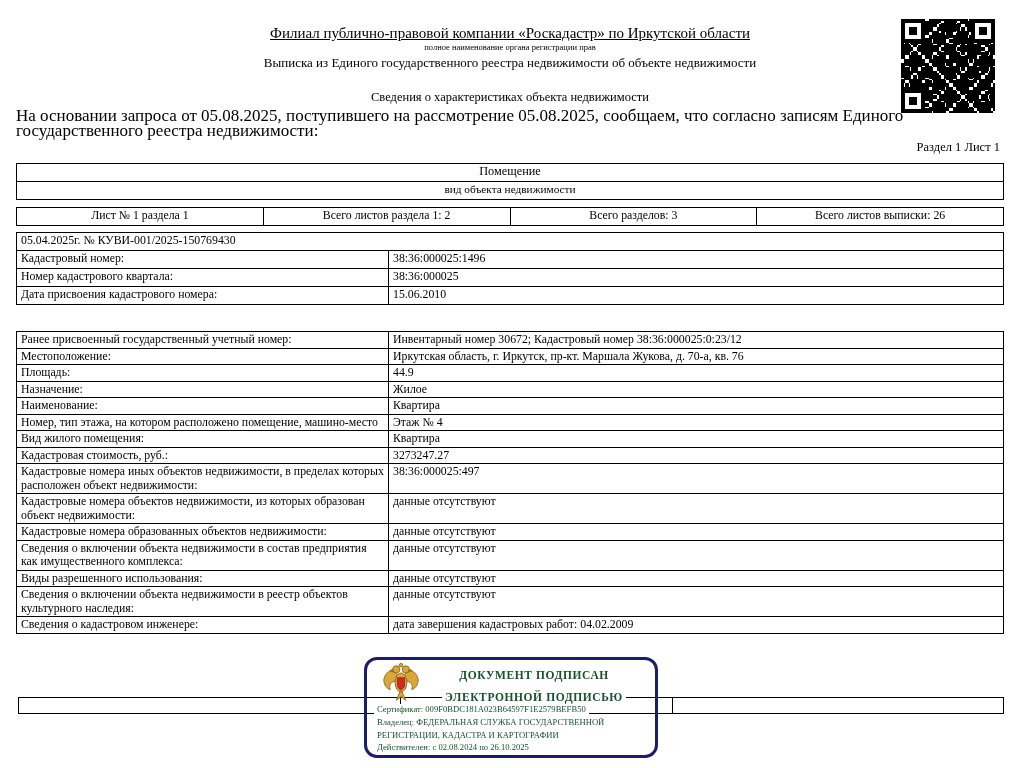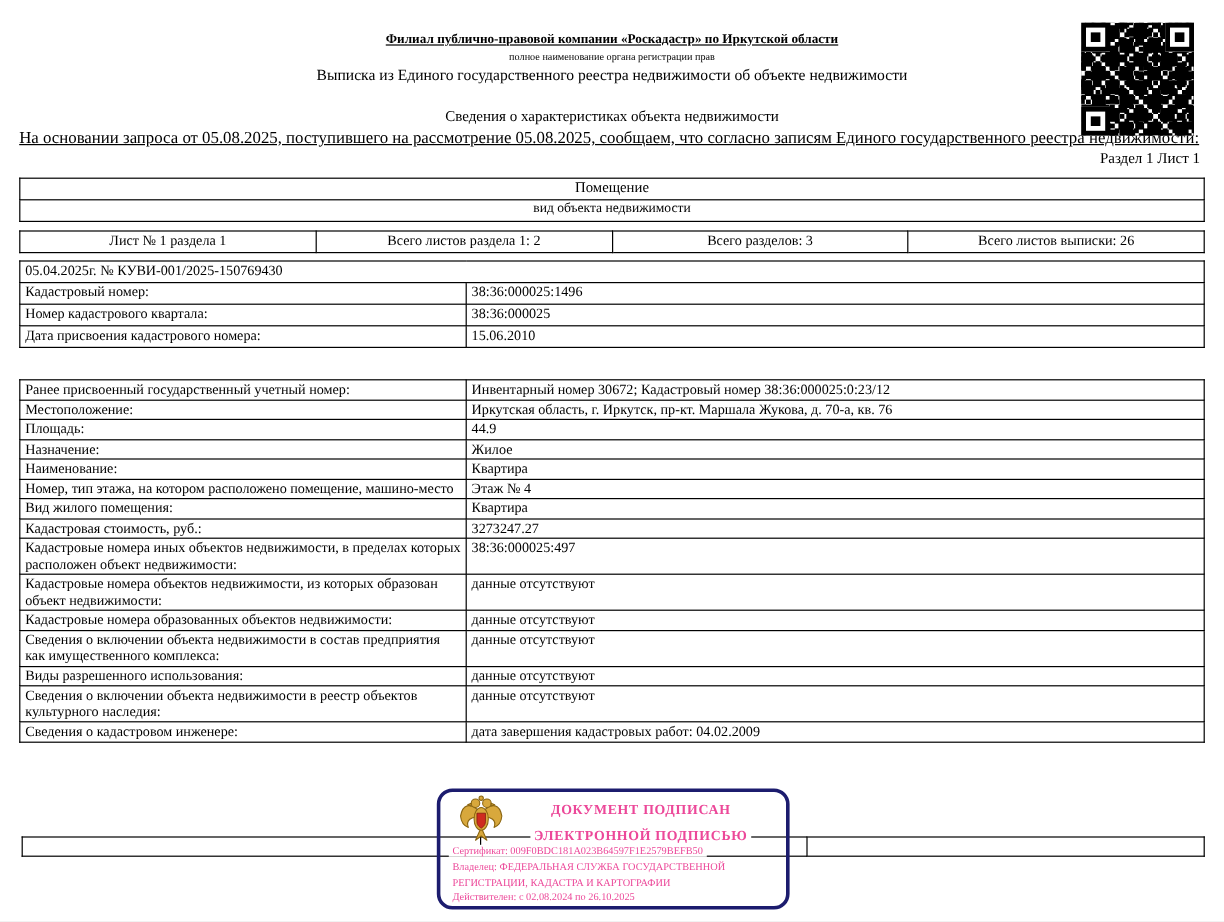--- a/index.html
+++ b/index.html
@@ -1,23 +1,23 @@
 <!DOCTYPE html>
 <html><head>
 <meta charset="utf-8">
 <style>
   html,body{margin:0;padding:0;background:#e8e8e8;}
   .page{position:relative;width:1020px;height:768px;background:#ffffff;
         font-family:"Liberation Serif",serif;color:#000;overflow:hidden;margin:0 auto;}
   .content{padding:25px 16px 0;}
-  .org-title{text-align:center;font-size:11px;line-height:16px;text-decoration:underline;font-weight:bold;}
+  .org-title{text-align:center;font-size:15px;line-height:16px;text-decoration:underline;font-weight:normal;}
   .org-sub{text-align:center;font-size:8.5px;line-height:10px;margin-top:1px;}
   .doc-title{text-align:center;font-size:13px;line-height:16px;margin-top:3px;}
   .sec-title{text-align:center;font-size:12.5px;line-height:15px;margin-top:19px;}
-  .req-line{font-size:14px;line-height:15px;margin-top:3px;text-decoration:underline;}
+  .req-line{font-size:17px;line-height:15px;margin-top:3px;}
   .sheet-line{text-align:right;font-size:12.5px;line-height:15px;margin-top:2px;padding-right:4px;}
 
   table.tbl{border-collapse:collapse;width:988px;table-layout:fixed;}
   table.tbl td{border:1.5px solid #000;font-size:11.8px;line-height:13.5px;
                padding:1px 4px;vertical-align:top;overflow:hidden;}
   .t1{margin-top:8px;padding-left:22px;}
   .t1 td{text-align:center;height:15px;}
   .t1 .big{font-size:12.3px;}
   .t1 .small{font-size:11.3px;}
   .t2{margin-top:7px;}
@@ -42,21 +42,21 @@
 
   
   .footer{position:absolute;left:18px;top:697px;width:986px;}
   .footer table{border-collapse:collapse;width:100%;table-layout:fixed;}
   .footer td{border:1.5px solid #000;font-size:12px;text-align:center;vertical-align:middle;}
   .footer .r1 td{height:13px;}
   .footer .r2 td{height:15px;}
 
   
   .stamp{position:absolute;left:364px;top:657px;width:288px;height:95px;
-         border:3px solid #1c1c6e;border-radius:13px;color:#ec4899;z-index:5;}
+         border:3px solid #1c1c6e;border-radius:13px;color:#14532d;z-index:5;}
   .stamp .big-line{position:absolute;left:58px;width:218px;text-align:center;
                    font-size:11.5px;font-weight:bold;letter-spacing:0.6px;}
   .stamp .big-line span,.stamp .small-line span{background:#fff;padding:0 3px;}
   .stamp .small-line{position:absolute;left:7px;width:274px;font-size:8.6px;line-height:10px;
                      white-space:nowrap;}
   .eagle{position:absolute;left:15px;top:2px;z-index:6;}
 </style>
 </head>
 <body>
 

